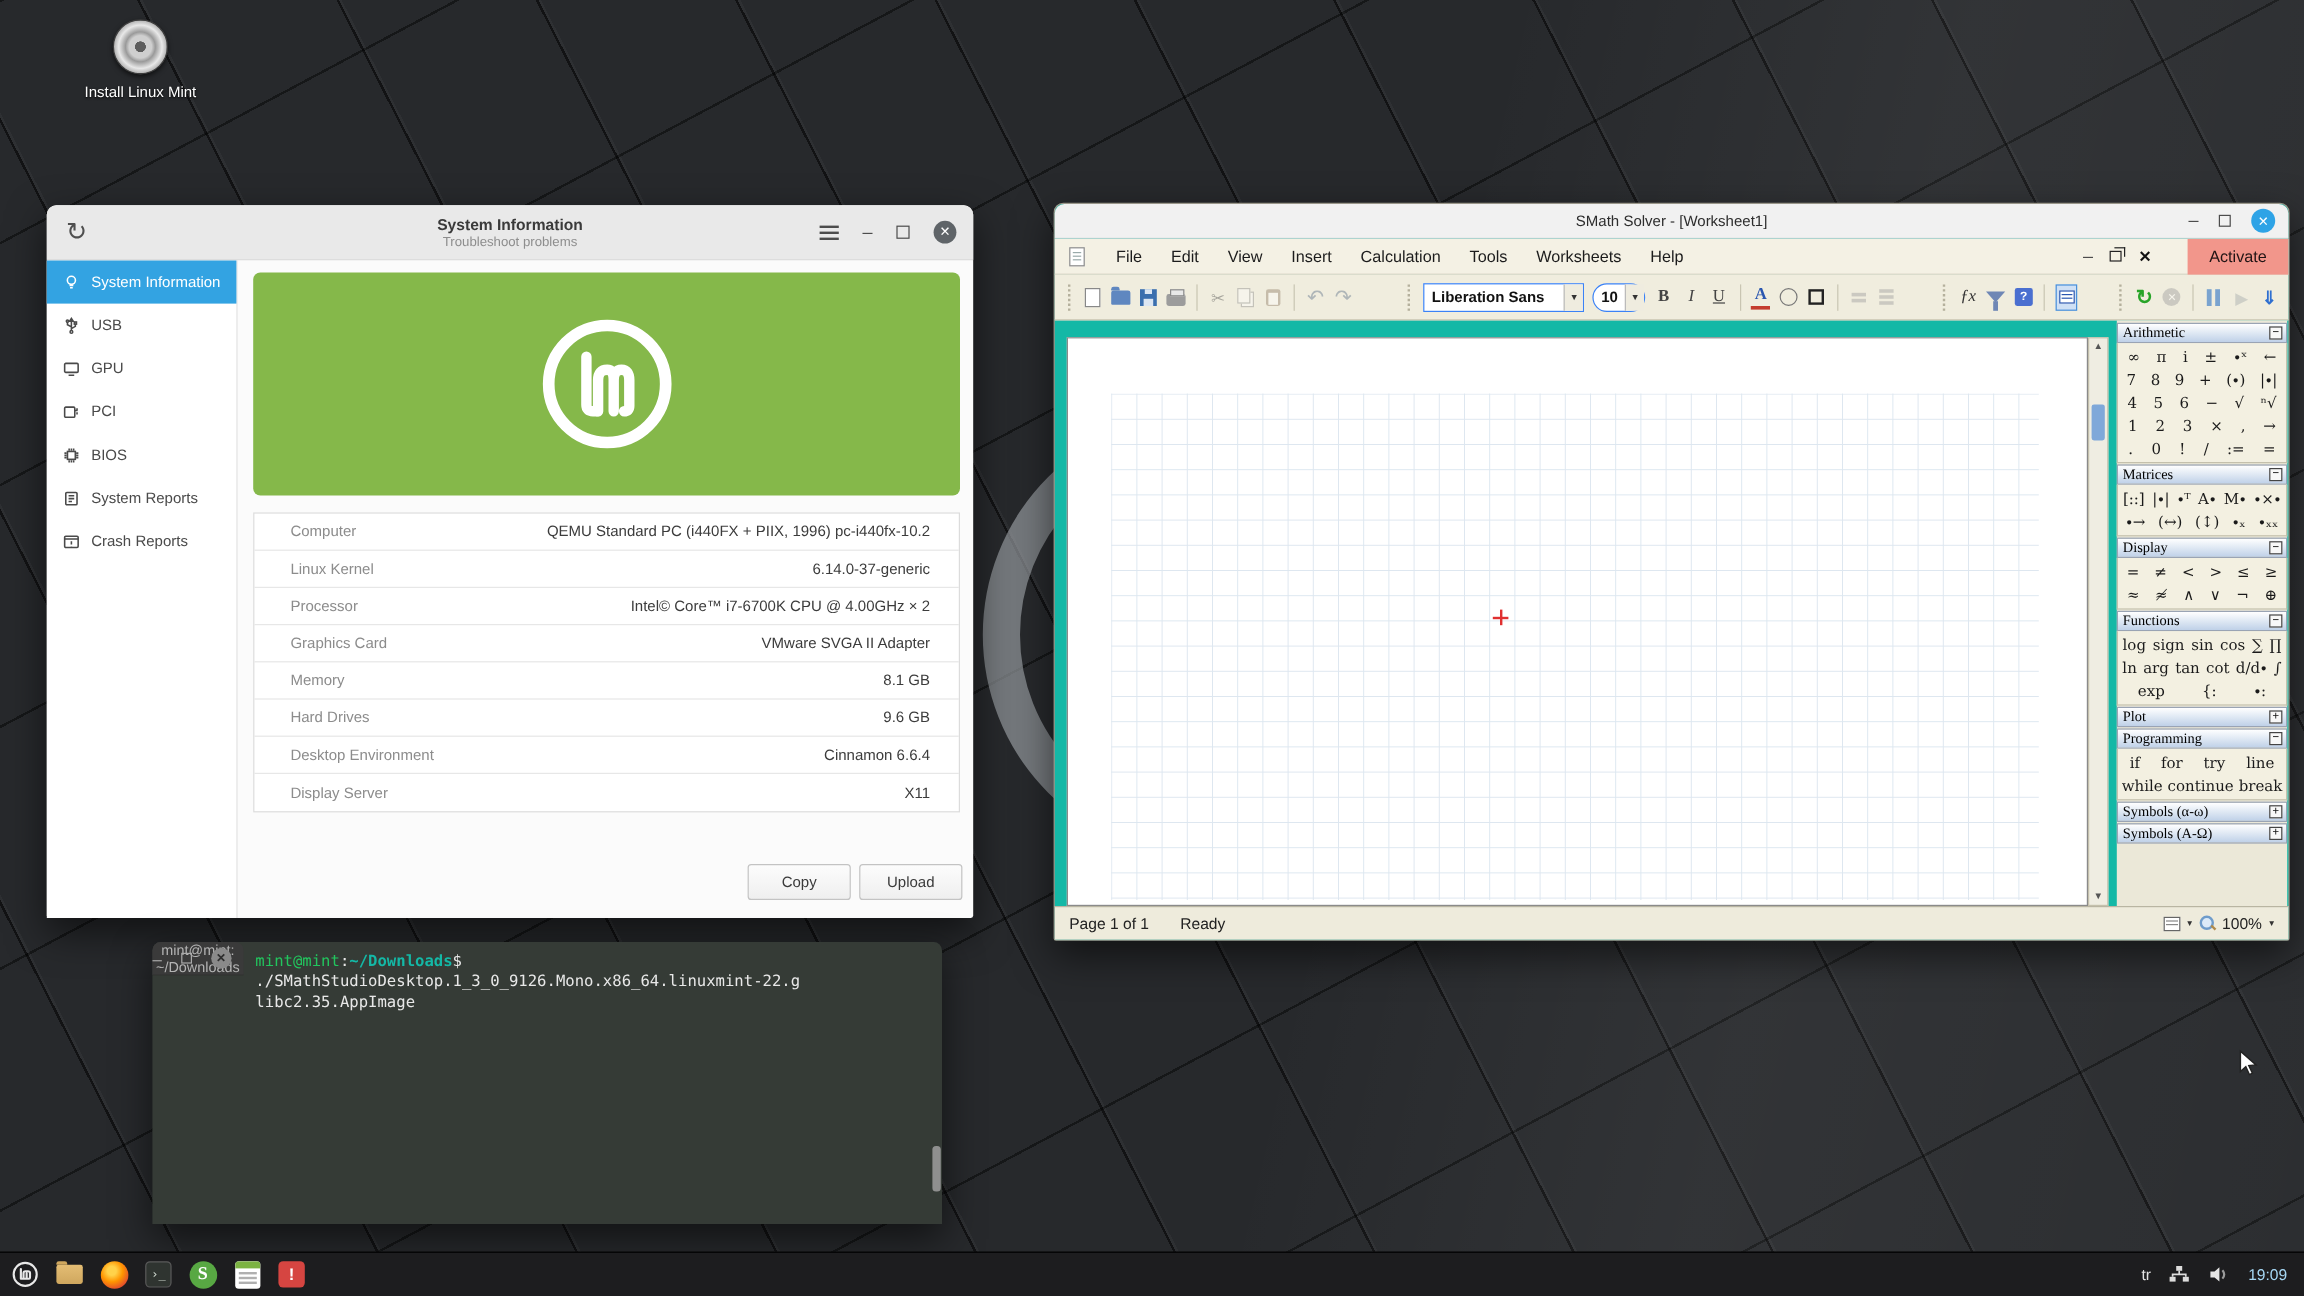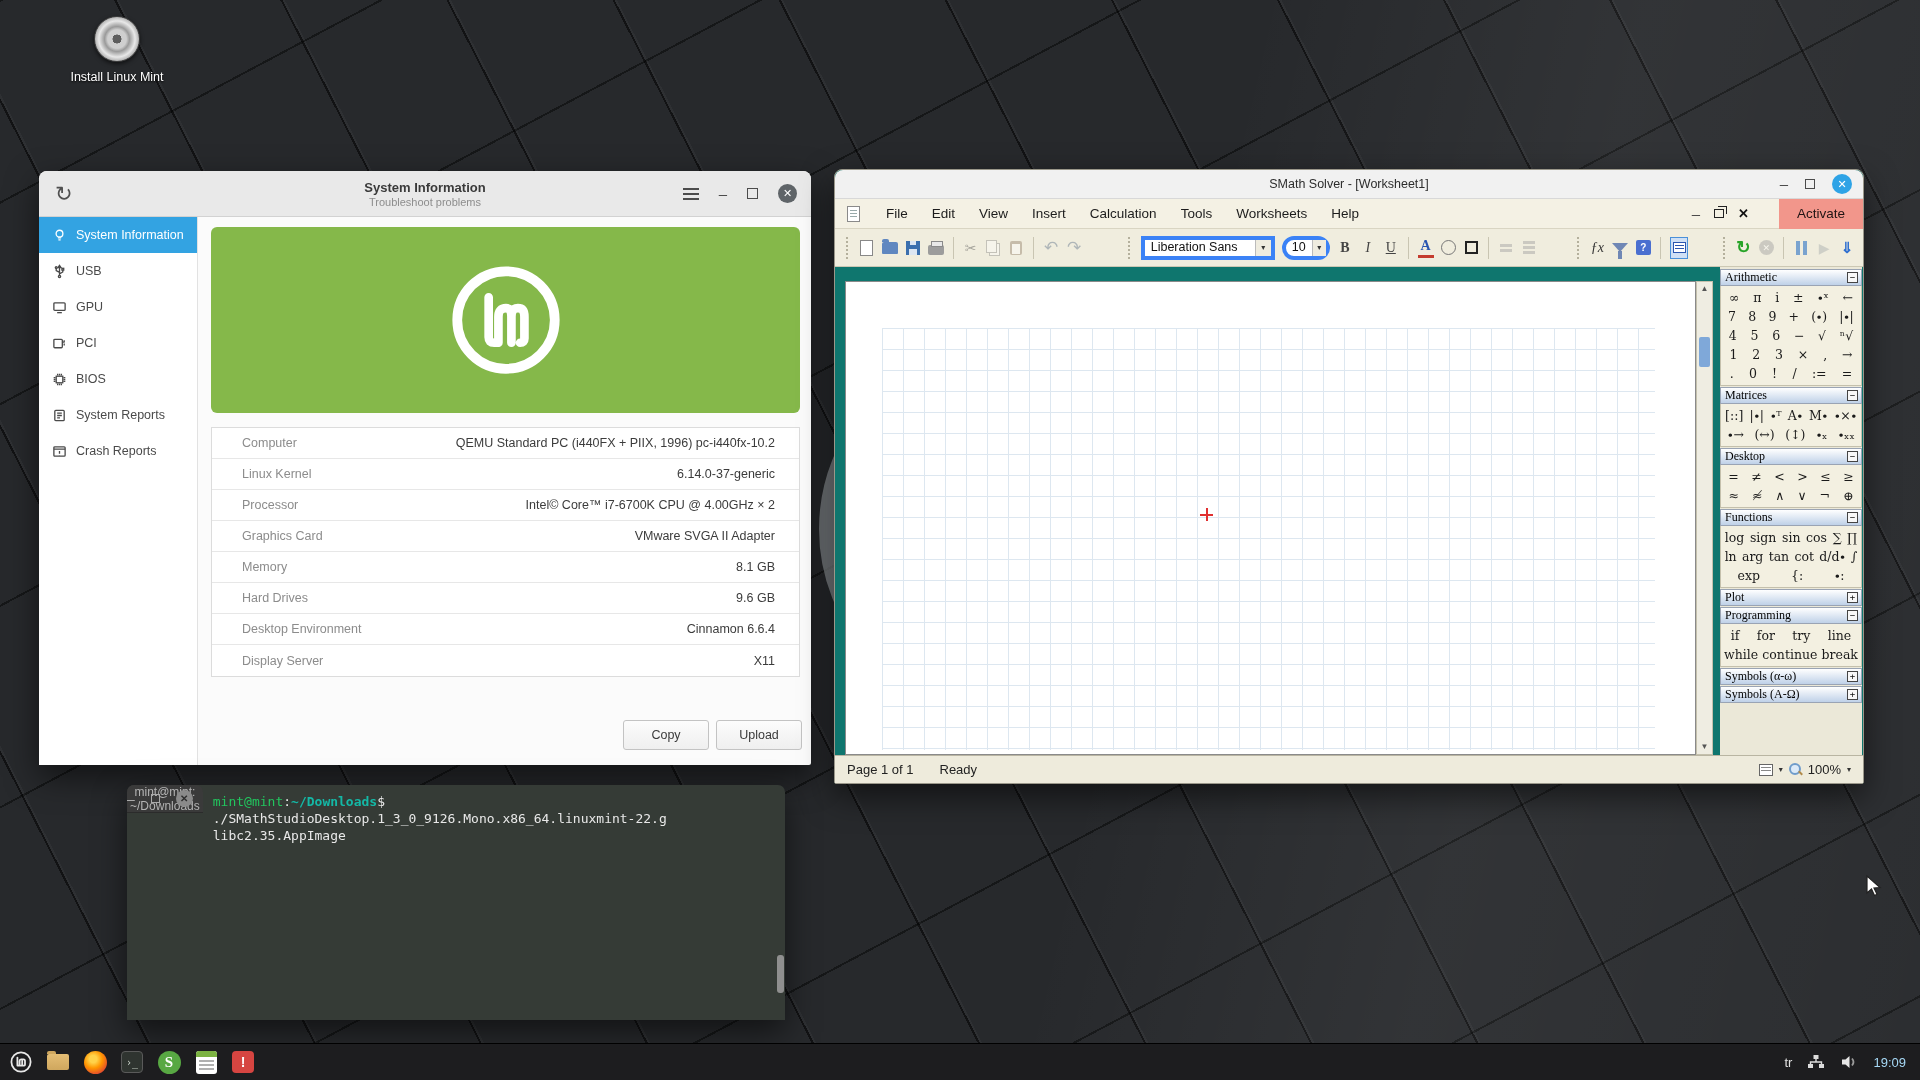--- a/index.html
+++ b/index.html
@@ -60,21 +60,21 @@
     padding:0 24px 0 30px; font-size:12.5px; }
   .si-row:last-child { border-bottom:none; }
   .si-row .lbl { color:#8c8c8c; }
   .si-row .val { margin-left:auto; color:#3c3c3c; }
   .si-buttons { position:absolute; right:9px; bottom:15px; display:flex; gap:7px; }
   .si-btn { width:86px; height:30px; background:linear-gradient(#fcfcfc,#efefef);
     border:1px solid #c3c3c3; border-radius:3px; font-size:12.5px; color:#3a3a3a;
     display:flex; align-items:center; justify-content:center; }
 
   
-  #win-smath { left:834px; top:169px; width:1030px; height:615px; background:#0f766e;
+  #win-smath { left:878px; top:169px; width:1030px; height:615px; background:#14b8a6;
     border-radius:8px 8px 2px 2px; z-index:6; display:flex; flex-direction:column;
     border:1px solid #9a978a; }
   .sm-titlebar { height:29px; background:#f1f1f1; border-radius:8px 8px 0 0;
     border-bottom:1px solid #d8d8d8; display:flex; align-items:center; position:relative; }
   .sm-title { position:absolute; left:0; right:0; text-align:center; font-size:12.5px; color:#2d2d2d; }
   .sm-tb-ctrls { margin-left:auto; display:flex; align-items:center; gap:17px; padding-right:11px; z-index:2; }
   .box-max-sm { width:10px; height:10px; border:1.5px solid #4c4c4c; }
   .circle-close-blue { width:20px; height:20px; border-radius:50%; background:#2ea3e6; color:#fff;
     font-size:11px; display:flex; align-items:center; justify-content:center; }
   .sm-menubar { height:30px; background:#f4f1e4; border-bottom:1px solid #d9d5c3;
@@ -103,22 +103,22 @@
   .ic-folder::before { content:""; position:absolute; top:-3px; left:0; width:7px; height:3px;
     background:#5f87c0; border-radius:2px 2px 0 0; }
   .ic-floppy { width:14px; height:14px; background:#3b6fae; position:relative; }
   .ic-floppy::before { content:""; position:absolute; left:3px; bottom:0; width:8px; height:6px; background:#dce6f2; }
   .ic-floppy::after { content:""; position:absolute; left:4px; top:0; width:6px; height:4px; background:#dce6f2; }
   .ic-printer { width:16px; height:10px; background:#9c9c9c; border-radius:2px; position:relative; margin-top:4px; }
   .ic-printer::before { content:""; position:absolute; left:3px; top:-4px; width:10px; height:4px; background:#e8e8e8; border:1px solid #8a8a8a; }
   .ic-copy { width:11px; height:13px; background:#fff; border:1px solid #888; box-shadow:3px 3px 0 -1px #fff, 3px 3px 0 0 #888; margin:-3px 0 0 -3px; }
   .ic-paste { width:12px; height:14px; background:#a8763e; border-radius:2px; position:relative; }
   .ic-paste::before { content:""; position:absolute; left:2px; top:3px; width:8px; height:10px; background:#fff; }
-  .tb-combo { height:24px; background:#fff; border:4px solid #3b82f6; display:flex; align-items:flex-start;
-    font-size:12.5px; color:#111; }
+  .tb-combo { height:24px; background:#fff; border:1px solid #3b82f6; display:flex; align-items:center;
+    font-size:12.5px; color:#111;font-weight:bold; }
   .tb-combo .txt { padding:0 6px; flex:1; white-space:nowrap; }
   .tb-combo .arrow { width:16px; height:100%; border-left:1px solid #bbb; background:#efecdf;
     display:flex; align-items:center; justify-content:center; font-size:8px; color:#333; }
   .combo-font { width:166px; }
   .combo-size { width:48px;border-radius:12px; }
   .t-b { font-weight:bold; font-family:"Liberation Serif", serif; }
   .t-i { font-style:italic; font-family:"Liberation Serif", serif; }
   .t-u { text-decoration:underline; font-family:"Liberation Serif", serif; }
   .ic-A { color:#2a56b0; font-weight:bold; font-family:"Liberation Serif", serif; border-bottom:3px solid #c43c2e; line-height:14px; }
   .ic-palette { width:15px; height:15px; border-radius:50%;
@@ -576,21 +576,21 @@
                 <span class="panel-cell">∙→</span>
                 <span class="panel-cell">(↔)</span>
                 <span class="panel-cell">(↕)</span>
                 <span class="panel-cell">∙ₓ</span>
                 <span class="panel-cell">∙ₓₓ</span>
               </div>
             </div>
           </div>
           <div class="panel">
             <div class="panel-h">
-              <span>Desktop</span>
+              <span>Display</span>
               <span class="panel-toggle">−</span>
             </div>
             <div class="panel-b">
               <div class="panel-row">
                 <span class="panel-cell">=</span>
                 <span class="panel-cell">≠</span>
                 <span class="panel-cell">&lt;</span>
                 <span class="panel-cell">&gt;</span>
                 <span class="panel-cell">≤</span>
                 <span class="panel-cell">≥</span>

